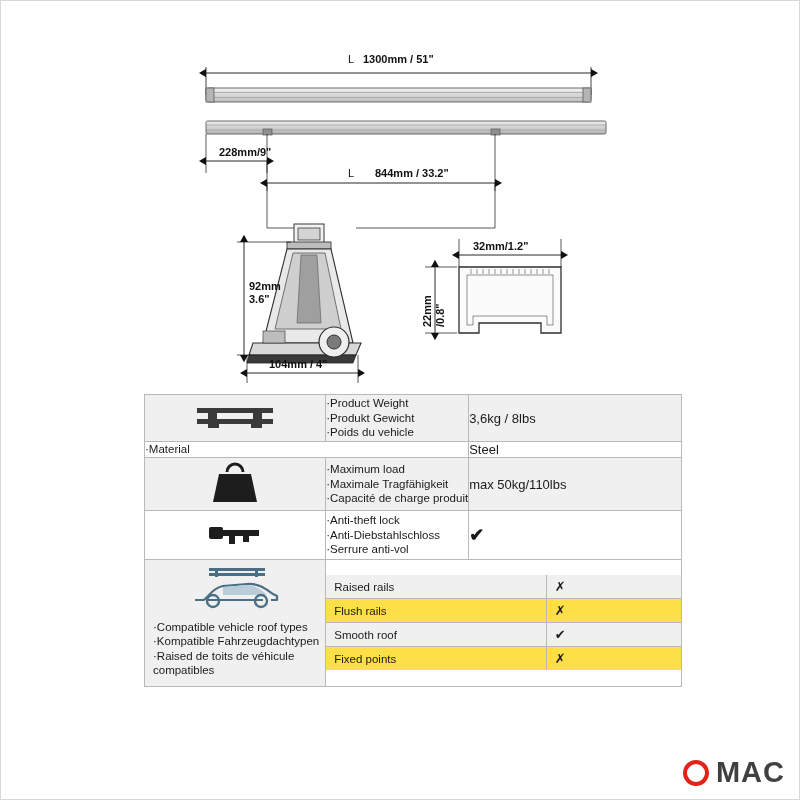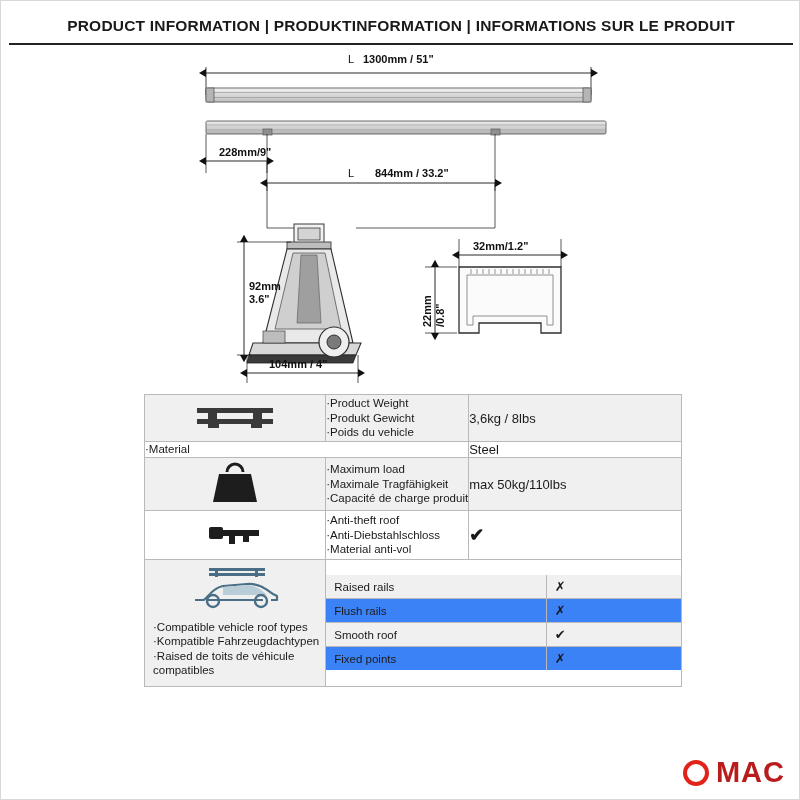--- a/index.html
+++ b/index.html
@@ -52,47 +52,44 @@
   .bullet{display:block;white-space:nowrap;}
   .value-text{font-size:13px;}
   .check{font-size:18px;font-weight:bold;line-height:1;}
   
   .rooftbl{width:100%;border-collapse:collapse;}
   .rooftbl td{border:0;border-bottom:1px solid #b9b9b9;padding:4px 8px;font-size:11.5px;}
   .rooftbl tr:last-child td{border-bottom:0;}
   .rooftbl .rt-name{width:62%;}
   .rooftbl .rt-mark{width:38%;border-left:1px solid #b9b9b9;text-align:left;}
   .rt-alt td{background:#f0f0f0;}
-  .rt-white td{background:#3b82f6;}
+  .rt-white td{background:#fde047;}
   .mark{font-size:13px;}
   .roof-caption{
     padding:6px 6px 8px 8px;line-height:1.25;font-size:11.5px;
   }
   
   .logo{
     position:absolute;right:14px;bottom:12px;
     display:flex;align-items:center;gap:7px;
   }
   .logo-mark{
     width:26px;height:26px;border-radius:50%;
     border:4px solid #e2231a;box-sizing:border-box;
   }
   .logo-text{
-    font-size:29px;font-weight:bold;letter-spacing:1px;color:#b91c1c;
+    font-size:29px;font-weight:bold;letter-spacing:1px;color:#404040;
     line-height:1;
   }
 </style>
 </head>
 <body>
 
 <div class="page">
 
-  <div class="header">
-    <div class="header-title">PRODUCT INFORMATION | PRODUKTINFORMATION | INFORMATIONS SUR LE PRODUIT</div>
-  </div>
 
   <div class="drawing">
     <svg width="800" height="345" viewBox="0 0 800 345">
       <defs>
         <marker id="arrL" markerWidth="9" markerHeight="9" refX="8" refY="4.5" orient="auto">
           <path d="M8,0 L8,9 L0,4.5 z" fill="#111"></path>
         </marker>
         <marker id="arrR" markerWidth="9" markerHeight="9" refX="1" refY="4.5" orient="auto">
           <path d="M1,0 L1,9 L9,4.5 z" fill="#111"></path>
         </marker>
@@ -278,23 +275,23 @@
       <tr class="row-white">
         <td class="c-icon">
           <svg width="88" height="46" viewBox="0 0 88 46">
             <rect x="18" y="16" width="14" height="12" rx="2" fill="#1d1d1d"></rect>
             <rect x="30" y="19" width="38" height="6" fill="#1d1d1d"></rect>
             <rect x="38" y="25" width="6" height="8" fill="#1d1d1d"></rect>
             <rect x="52" y="25" width="6" height="6" fill="#1d1d1d"></rect>
           </svg>
         </td>
         <td class="c-label">
-          <span class="bullet">·Anti-theft roof</span>
+          <span class="bullet">·Anti-theft lock</span>
           <span class="bullet">·Anti-Diebstahlschloss</span>
-          <span class="bullet">·Material anti-vol</span>
+          <span class="bullet">·Serrure anti-vol</span>
         </td>
         <td class="c-value">
           <span class="check">✔</span>
         </td>
       </tr>
 
       <tr class="row-alt">
         <td class="c-icon">
           <svg width="100" height="52" viewBox="0 0 100 52">
             <rect x="24" y="8" width="56" height="3" fill="#4a6e86"></rect>

